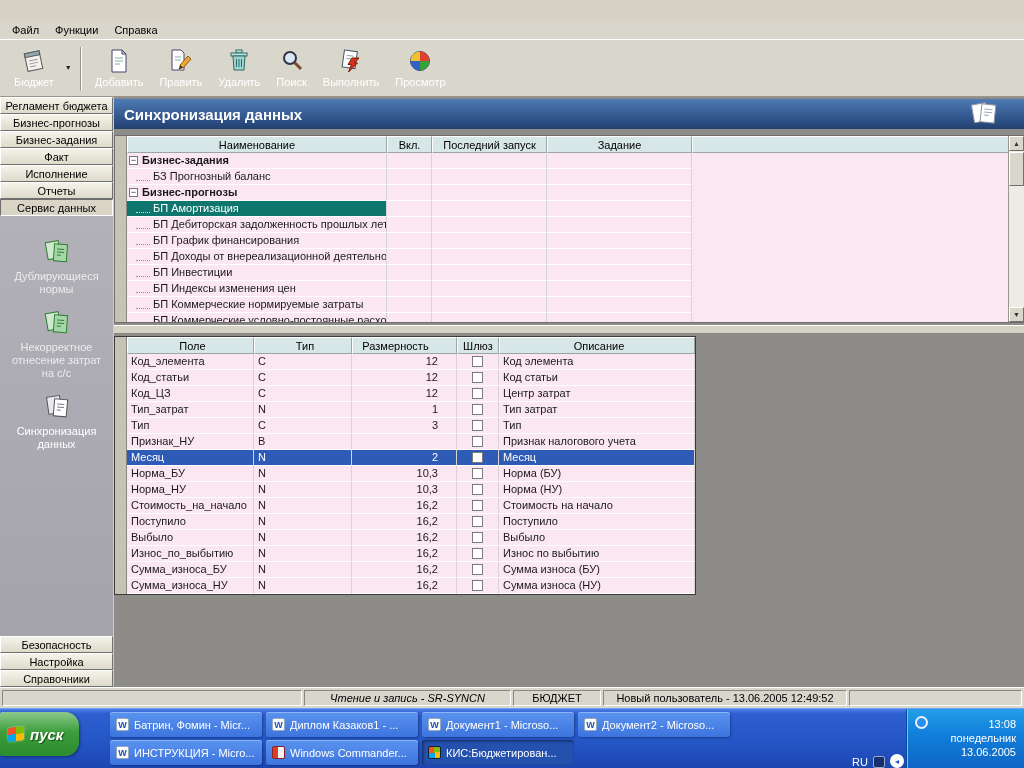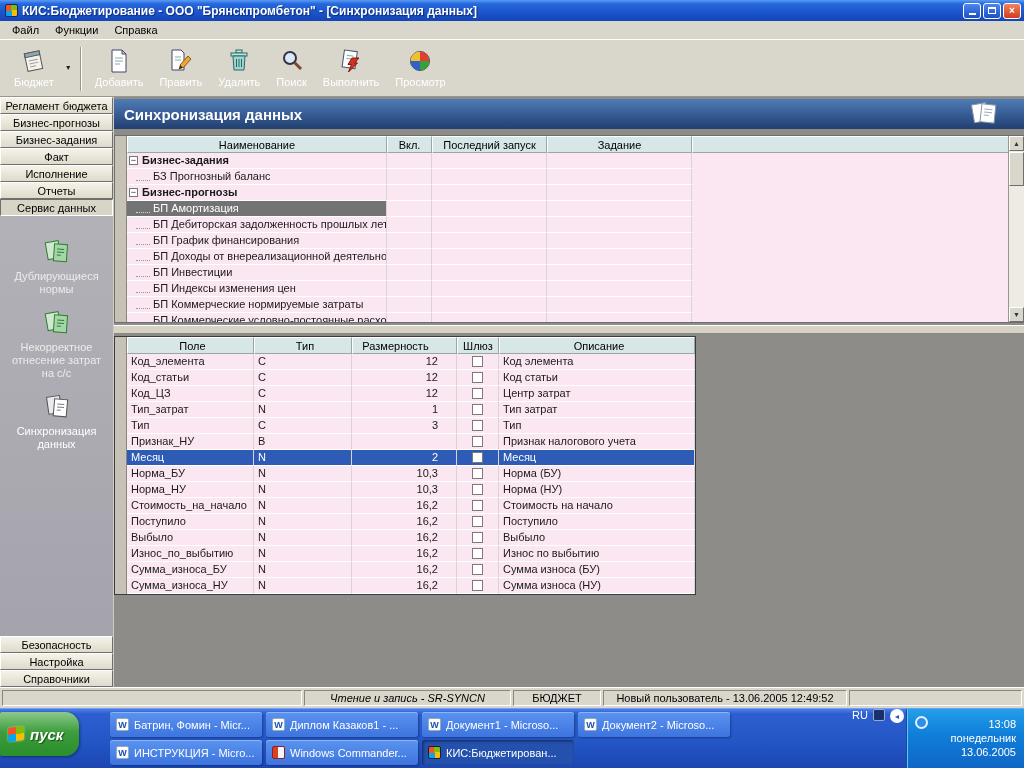--- a/index.html
+++ b/index.html
@@ -81,21 +81,21 @@
   .c-vkl  { width:45px;  flex:0 0 45px; }
   .c-run  { width:115px; flex:0 0 115px; }
   .c-task { width:145px; flex:0 0 145px; }
   .c-fill { flex:1; border:none; background:#FBE7F1; }
   .h-fill { flex:1; background:#D7E7E7; border:1px solid; border-color:#fff #9aa6a6 #9aa6a6 #fff; }
   .trow.grp .nametxt { font-weight:bold; }
   .expander { display:inline-block; width:9px; height:9px; border:1px solid #777; background:#fff;
     font-size:9px; line-height:7px; text-align:center; margin:0 4px 0 2px; flex:0 0 9px; }
   .dots { display:inline-block; width:14px; height:9px; border-bottom:1px dotted #97939a;
     margin:0 3px 0 9px; flex:0 0 14px; }
-  .trow.sel .c-name { background:#737373; color:#fff; }
+  .trow.sel .c-name { background:#0f766e; color:#fff; }
   .trow.sel .dots { border-color:#cfd8ee; }
   .nametxt { overflow:hidden; white-space:nowrap; }
   
   .b-field { width:127px; flex:0 0 127px; padding-left:4px; }
   .b-type  { width:98px;  flex:0 0 98px;  padding-left:4px; }
   .b-size  { width:105px; flex:0 0 105px; text-align:right; padding-right:18px; }
   .b-gate  { width:42px;  flex:0 0 42px; display:flex; align-items:center; justify-content:center; }
   .b-desc  { width:196px; flex:0 0 196px; padding-left:4px; }
   .checkbox { display:inline-block; width:11px; height:11px; background:#fff; border:1px solid #7a7a7a; }
   .brow.sel .cell { background:#2E5BB5; color:#fff; }
@@ -141,54 +141,39 @@
     box-shadow:inset 0 1px 0 #8cb4f8, 1px 1px 2px rgba(0,0,0,.3);
     display:flex; align-items:center; gap:5px; padding:0 6px; overflow:hidden; }
   .task-btn.active { background:#2450AE; box-shadow:inset 1px 1px 3px rgba(0,0,0,.5); }
   .tb-ico { width:13px; height:13px; flex:0 0 13px; border-radius:2px; display:flex;
     align-items:center; justify-content:center; font-size:9px; font-weight:bold; }
   .tb-ico.word { background:#fff; color:#1a4fb0; border:1px solid #9ab; }
   .tb-ico.wincmd { background:linear-gradient(90deg,#d94026 50%,#f5f5f5 50%); border:1px solid #822; }
   .tb-ico.kis { background:conic-gradient(#81bc06 0 25%, #ffba08 0 50%, #05a6f0 0 75%, #f35325 0); border:1px solid #123; }
   .tb-label { color:#fff; white-space:nowrap; overflow:hidden; font-size:11px; }
   .pre-tray { position:absolute; right:120px; top:0; bottom:0; width:62px; display:flex;
-    align-items:flex-start; justify-content:flex-end; gap:5px; }
+    align-items:flex-end; justify-content:flex-end; gap:5px; }
   .lang { color:#fff; font-size:11px; }
   .mini-ico { width:12px; height:12px; background:#18306e; border:1px solid #9ac; border-radius:2px; }
   .chev { width:14px; height:14px; border-radius:50%; background:#fff; color:#2456C6;
     display:flex; align-items:center; justify-content:center; font-size:7px; }
   .tray { position:absolute; right:0; top:0; bottom:0; width:118px;
     background:linear-gradient(180deg,#23A0E8 0%,#1180DB 40%,#0E66C6 100%);
     border-left:1px solid #0a4f9e; box-shadow:inset 1px 0 0 #6fc2f5;
     display:flex; flex-direction:column; align-items:flex-end; justify-content:center;
     padding:3px 8px; gap:1px; }
   .tray-line { color:#fff; font-size:11px; line-height:13px; white-space:nowrap; }
   .clock-ico { position:absolute; left:8px; top:7px; width:13px; height:13px; border-radius:50%;
     background:#2b8ff0; border:2px solid #e8f2ff; }
 </style>
 </head>
 <body>
 
 <div class="screen">
 
-  <div class="titlebar">
-    <span class="app-icon"></span>
-    <span class="title-text">КИС:Бюджетирование - ООО "Брянскпромбетон" - [Синхронизация данных]</span>
-    <span class="win-btns">
-      <span class="win-btn">
-          <span class="min-glyph"></span>
-        </span>
-      <span class="win-btn">
-          <span class="max-glyph"></span>
-        </span>
-      <span class="win-btn close">
-          <span>×</span>
-        </span>
-    </span>
-  </div>
 
   <div class="menubar">
       <div class="menu-item">Файл</div>
       <div class="menu-item">Функции</div>
       <div class="menu-item">Справка</div>
     </div>
 
   <div class="toolbar">
     <div class="tb-group">
       <div class="tb-btn">

